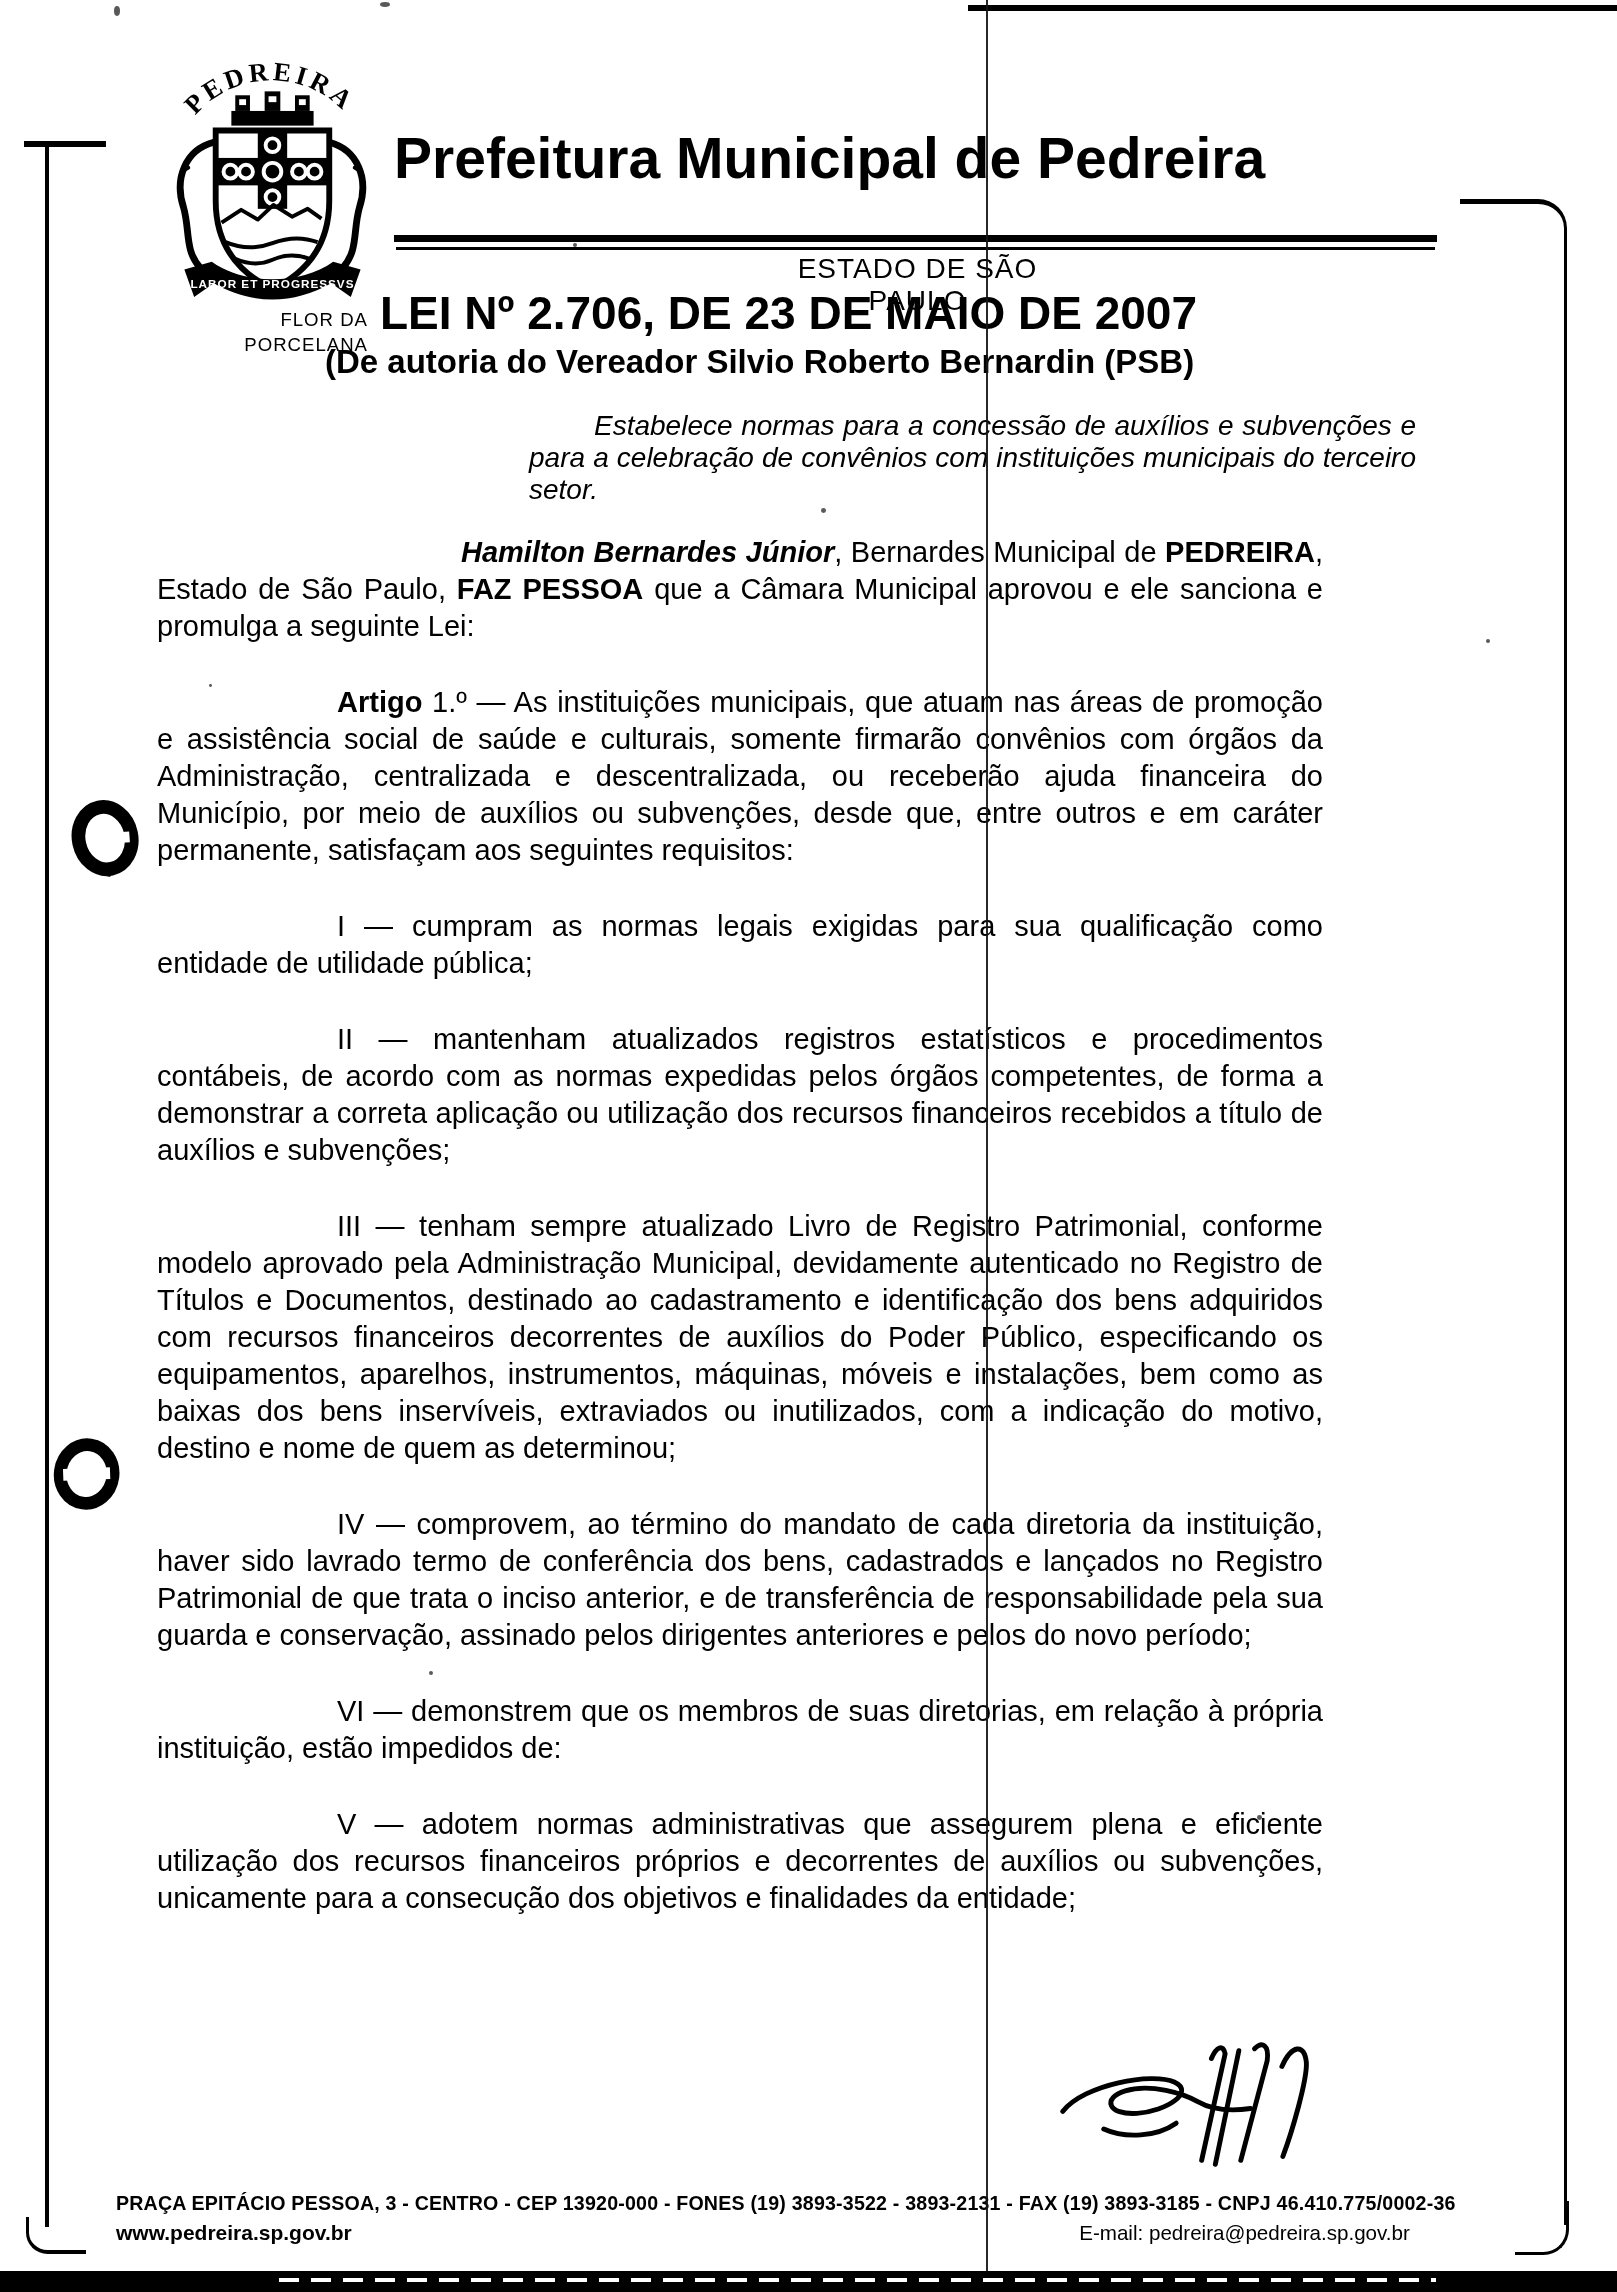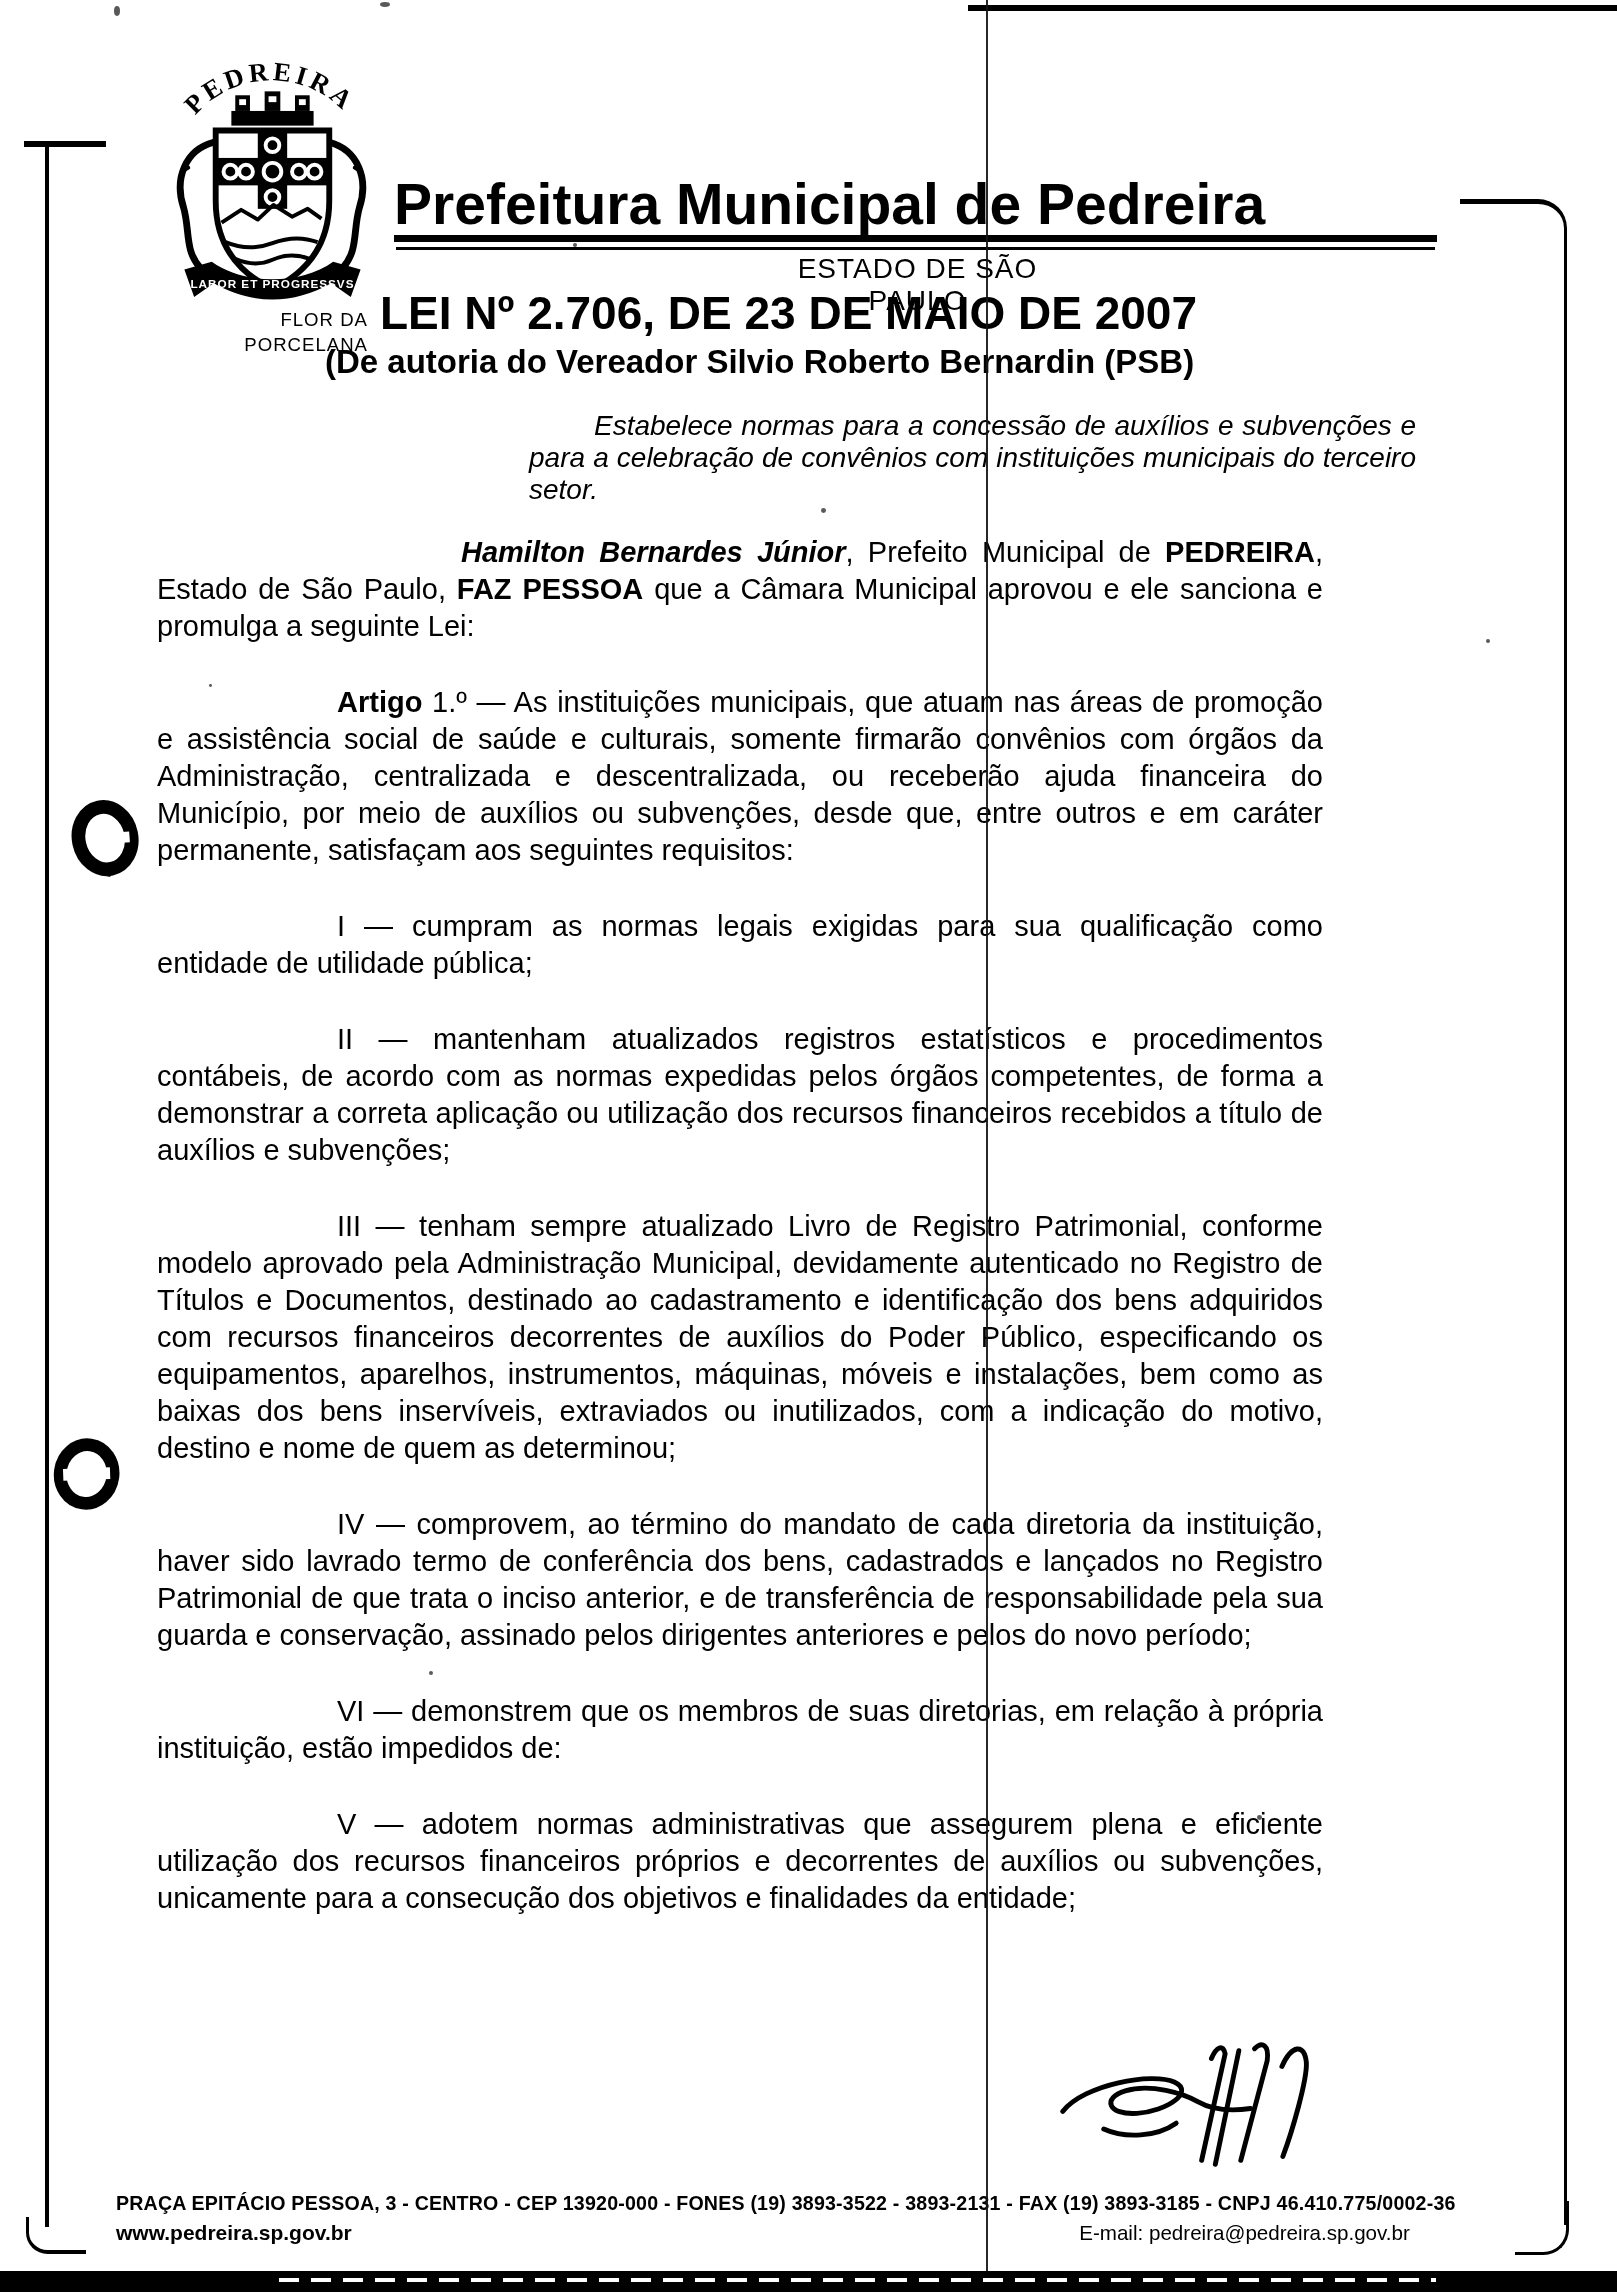--- a/index.html
+++ b/index.html
@@ -22,21 +22,21 @@
   .br-hook{position:absolute;left:1515px;top:2201px;width:51px;height:51px;
     border-bottom:3.9px solid #000;border-right:3.9px solid #000;border-bottom-right-radius:25.5px;}
   .bl-hook{position:absolute;left:25.5px;top:2217px;width:57px;height:33px;
     border-left:3.9px solid #000;border-bottom:4.9px solid #000;border-bottom-left-radius:21.6px;}
   .hole{position:absolute;z-index:5;}
   
   .crest{position:absolute;left:155px;top:49px;width:233px;height:259px;}
   .crest-caption{position:absolute;left:176px;top:308px;width:192px;text-align:right;
     font-size:18.6px;letter-spacing:1px;line-height:24.5px;}
   .org-title{position:absolute;left:394px;top:125px;width:1078px;font-size:57px;font-weight:bold;
-    letter-spacing:0;white-space:nowrap;margin-top:46px;}
+    letter-spacing:0;white-space:nowrap;}
   .org-underline{position:absolute;left:394px;top:235px;width:1043px;height:6.9px;background:#000;}
   .org-underline2{position:absolute;left:396px;top:247px;width:1039px;height:2.9px;background:#000;}
   .state-line{position:absolute;left:749px;top:253px;width:337px;text-align:center;font-size:28px;letter-spacing:1px;}
   .law-title{position:absolute;left:380px;top:286px;font-size:46px;font-weight:bold;white-space:nowrap;}
   .authorship{position:absolute;left:325px;top:343px;font-size:33px;font-weight:bold;white-space:nowrap;}
   .summary{position:absolute;left:529px;top:410px;width:887px;font-size:28px;line-height:32px;
     font-style:italic;text-align:justify;text-indent:65px;}
   
   .body-block{position:absolute;left:157px;top:534px;width:1166px;font-size:29px;line-height:37px;
     text-align:justify;}
@@ -106,21 +106,21 @@
 
   <div class="org-title">Prefeitura Municipal de Pedreira</div>
   <div class="org-underline"></div>
   <div class="org-underline2"></div>
   <div class="state-line">ESTADO DE SÃO PAULO</div>
   <div class="law-title">LEI Nº 2.706, DE 23 DE MAIO DE 2007</div>
   <div class="authorship">(De autoria do Vereador Silvio Roberto Bernardin (PSB)</div>
   <div class="summary">Estabelece normas para a concessão de auxílios e subvenções e para a celebração de convênios com instituições municipais do terceiro setor.</div>
 
   <div class="body-block">
-      <p class="body-par" style="text-indent: 304px;"><span style="font-weight: bold; font-style: italic; margin-top: 17px;">Hamilton Bernardes Júnior</span><span>, Prefeito Municipal de </span><span style="font-weight: bold;">PEDREIRA</span><span>, Estado de São Paulo, </span><span style="font-weight: bold;">FAZ PESSOA</span><span> que a Câmara Municipal aprovou e ele sanciona e promulga a seguinte Lei:</span></p>
+      <p class="body-par" style="text-indent: 304px;"><span style="font-weight: bold; font-style: italic; margin-top: 17px;">Hamilton Bernardes Júnior</span><span>, Bernardes Municipal de </span><span style="font-weight: bold;">PEDREIRA</span><span>, Estado de São Paulo, </span><span style="font-weight: bold;">FAZ PESSOA</span><span> que a Câmara Municipal aprovou e ele sanciona e promulga a seguinte Lei:</span></p>
       <p class="body-par" style="text-indent: 180px;"><span style="font-weight: bold;">Artigo</span><span> 1.º — As instituições municipais, que atuam nas áreas de promoção e assistência social de saúde e culturais, somente firmarão convênios com órgãos da Administração, centralizada e descentralizada, ou receberão ajuda financeira do Município, por meio de auxílios ou subvenções, desde que, entre outros e em caráter permanente, satisfaçam aos seguintes requisitos:</span></p>
       <p class="body-par" style="text-indent: 180px;"><span>I — cumpram as normas legais exigidas para sua qualificação como entidade de utilidade pública;</span></p>
       <p class="body-par" style="text-indent: 180px;"><span>II — mantenham atualizados registros estatísticos e procedimentos contábeis, de acordo com as normas expedidas pelos órgãos competentes, de forma a demonstrar a correta aplicação ou utilização dos recursos financeiros recebidos a título de auxílios e subvenções;</span></p>
       <p class="body-par" style="text-indent: 180px;"><span>III — tenham sempre atualizado Livro de Registro Patrimonial, conforme modelo aprovado pela Administração Municipal, devidamente autenticado no Registro de Títulos e Documentos, destinado ao cadastramento e identificação dos bens adquiridos com recursos financeiros decorrentes de auxílios do Poder Público, especificando os equipamentos, aparelhos, instrumentos, máquinas, móveis e instalações, bem como as baixas dos bens inservíveis, extraviados ou inutilizados, com a indicação do motivo, destino e nome de quem as determinou;</span></p>
       <p class="body-par" style="text-indent: 180px;"><span>IV — comprovem, ao término do mandato de cada diretoria da instituição, haver sido lavrado termo de conferência dos bens, cadastrados e lançados no Registro Patrimonial de que trata o inciso anterior, e de transferência de responsabilidade pela sua guarda e conservação, assinado pelos dirigentes anteriores e pelos do novo período;</span></p>
       <p class="body-par" style="text-indent: 180px;"><span>VI — demonstrem que os membros de suas diretorias, em relação à própria instituição, estão impedidos de:</span></p>
       <p class="body-par" style="text-indent: 180px;"><span>V — adotem normas administrativas que assegurem plena e eficiente utilização dos recursos financeiros próprios e decorrentes de auxílios ou subvenções, unicamente para a consecução dos objetivos e finalidades da entidade;</span></p>
     </div>
 
   <svg class="signature" viewBox="0 0 282 152">

